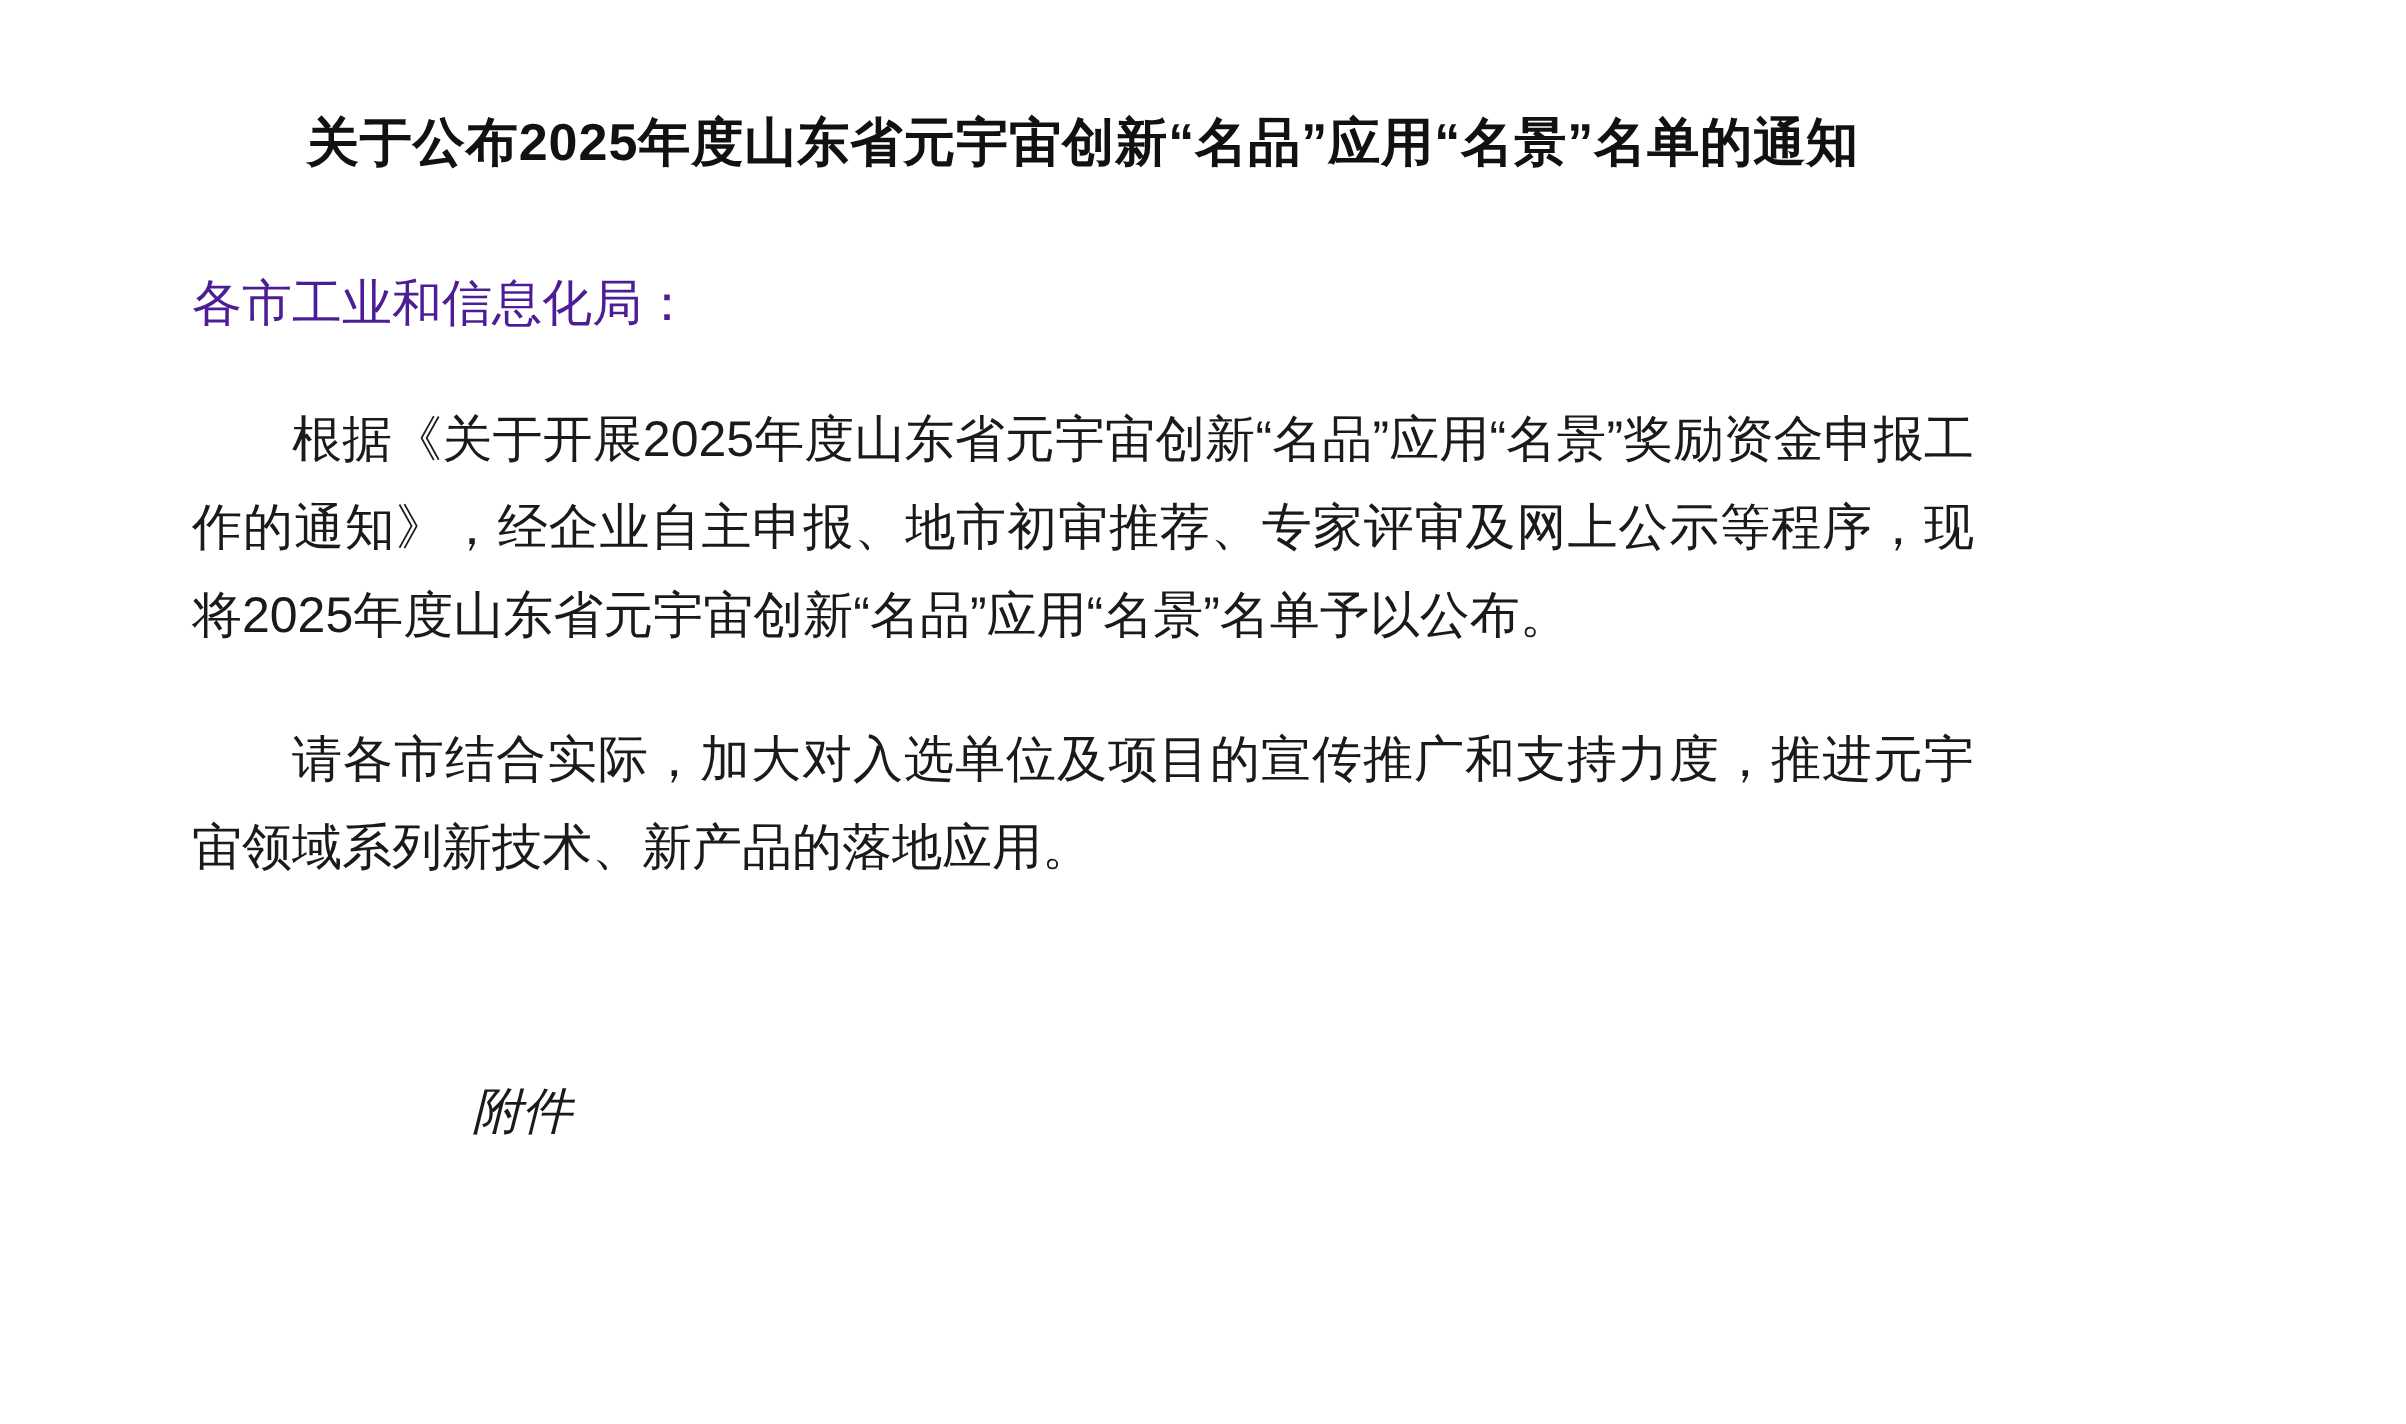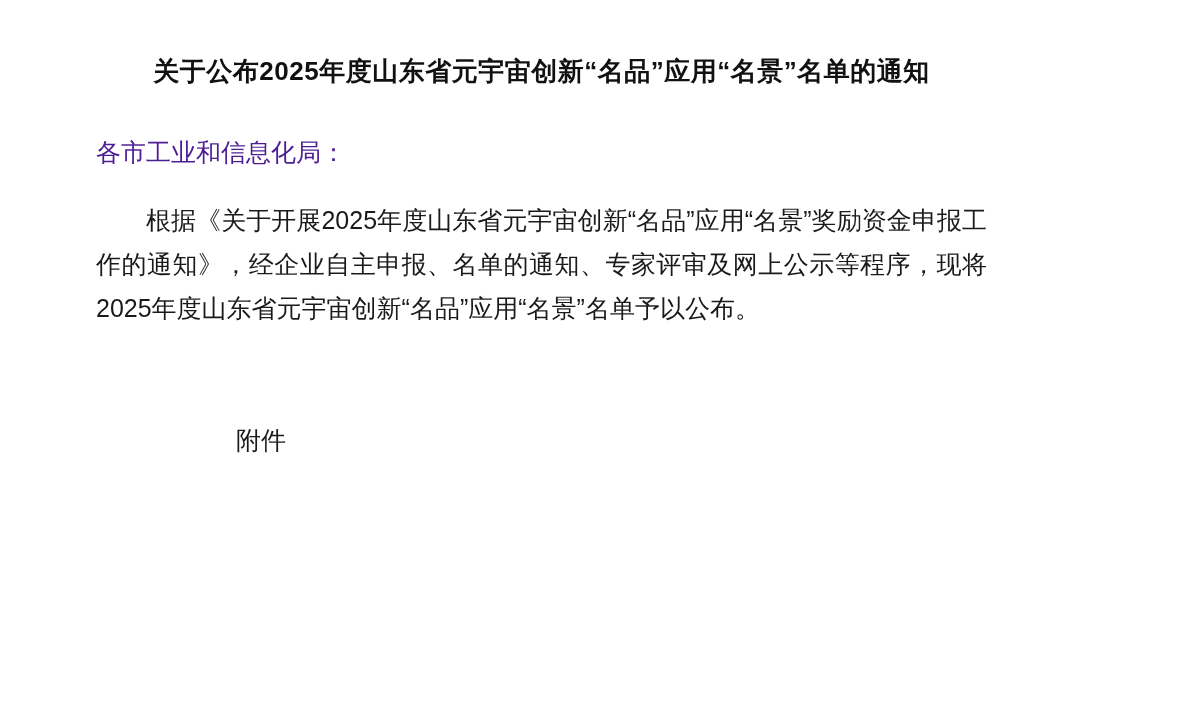--- a/index.html
+++ b/index.html
@@ -55,30 +55,32 @@
     padding-top: 30px;
   }
   .attachment {
     margin: 0;
     padding-top: 92px;
     padding-left: 140px;
     font-size: 25px;
     line-height: 36px;
     font-family: "Liberation Sans", "DejaVu Sans", sans-serif;
     color: #1a1a1a;
+    font-style: italic;
   }
 </style>
 </head>
 <body>
 
 <div class="page">
 
   <h1 class="doc-title">关于公布2025年度山东省元宇宙创新“名品”应用“名景”名单的通知</h1>
 
   <p class="salutation">各市工业和信息化局：</p>
 
-  <p class="body-para">根据《关于开展2025年度山东省元宇宙创新“名品”应用“名景”奖励资金申报工作的通知》，经企业自主申报、名单的通知、专家评审及网上公示等程序，现将2025年度山东省元宇宙创新“名品”应用“名景”名单予以公布。</p>
+  <p class="body-para">根据《关于开展2025年度山东省元宇宙创新“名品”应用“名景”奖励资金申报工作的通知》，经企业自主申报、地市初审推荐、专家评审及网上公示等程序，现将2025年度山东省元宇宙创新“名品”应用“名景”名单予以公布。</p>
 
+  <p class="body-para">请各市结合实际，加大对入选单位及项目的宣传推广和支持力度，推进元宇宙领域系列新技术、新产品的落地应用。</p>
 
 
   <p class="attachment">附件</p>
 
 </div>
 
 </body></html>

